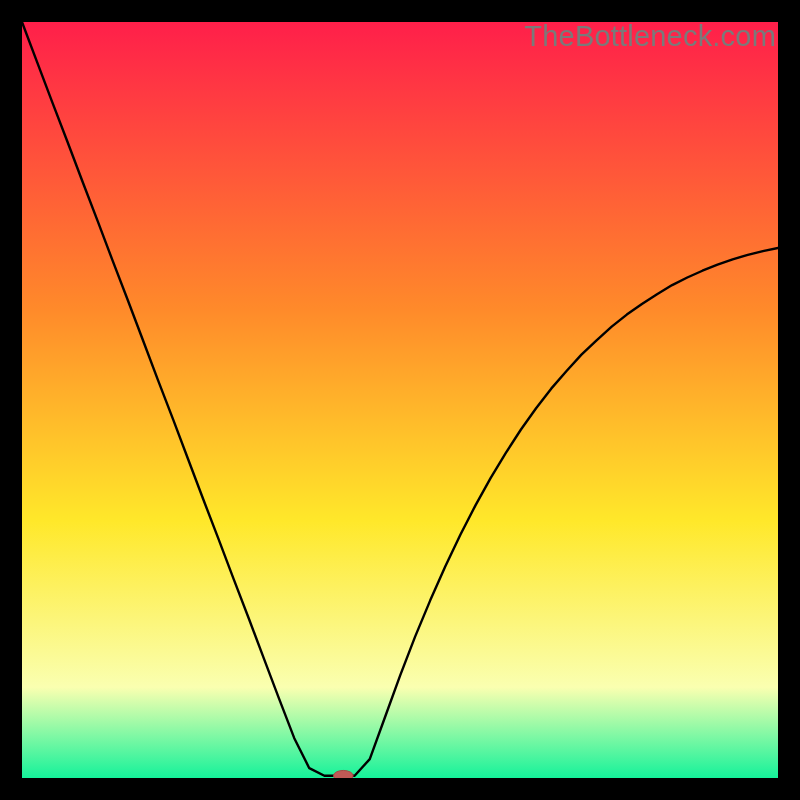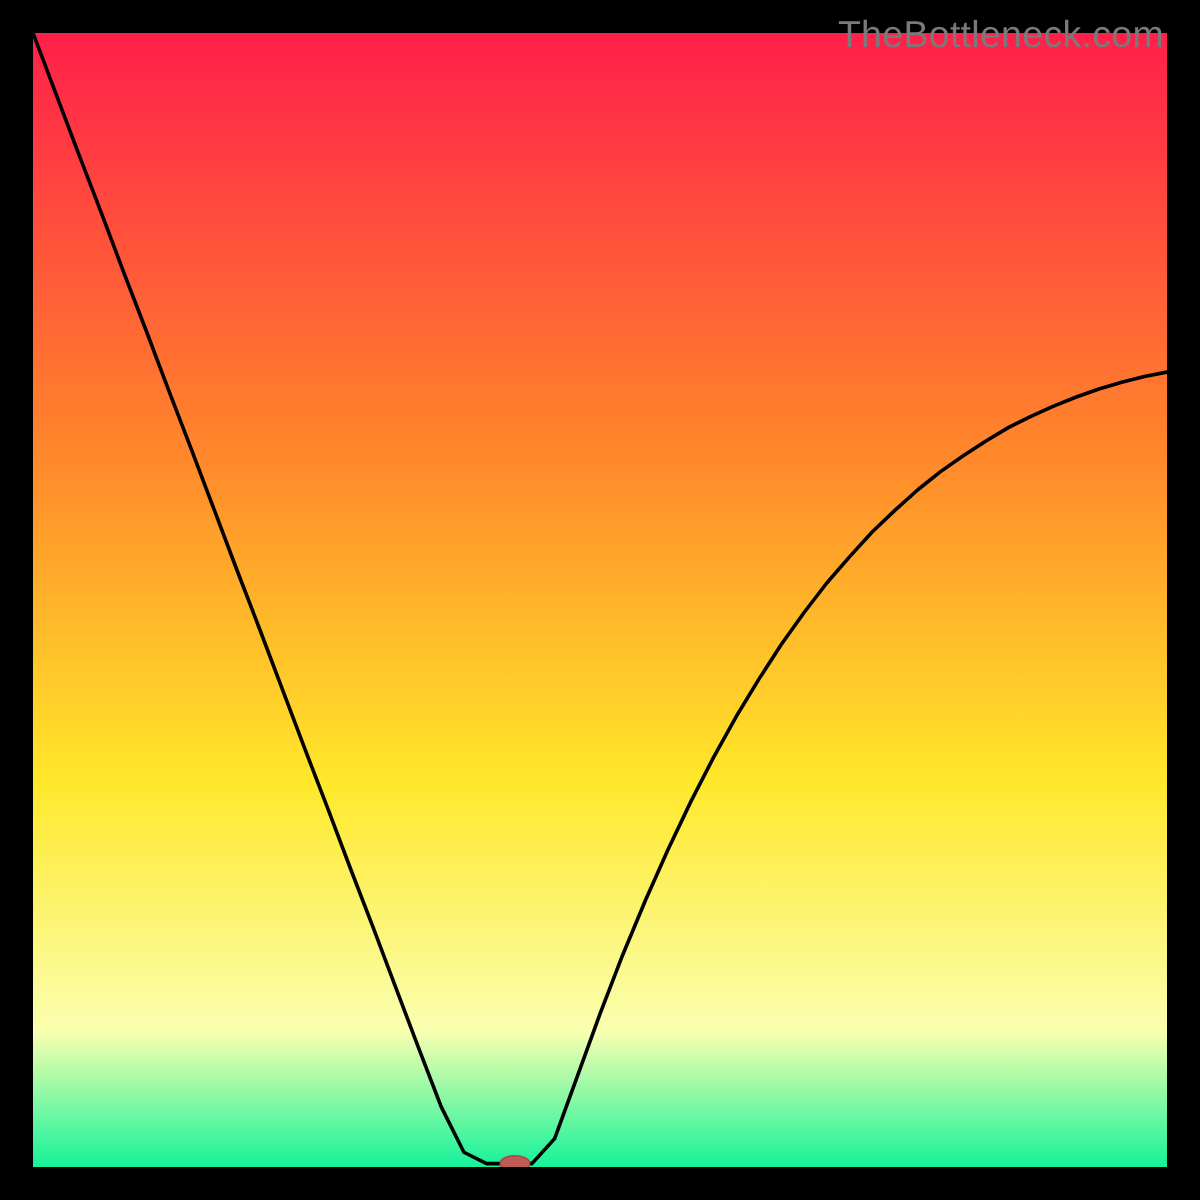--- a/index.html
+++ b/index.html
@@ -21,24 +21,24 @@
   }
   .plot-area {
     position: absolute;
     left: 0;
     top: 0;
     width: 756px;
     height: 756px;
   }
   .watermark {
     position: absolute;
-    top: 9px;
+    top: 20px;
     right: 24px;
     color: #7a7a7a;
-    font-size: 25px;
+    font-size: 29px;
     font-weight: 500;
     letter-spacing: 0.2px;
   }
 </style>
 </head>
 <body>
 
 <div class="frame">
   <svg class="plot-area" viewBox="0 0 756 756">
     <defs>

